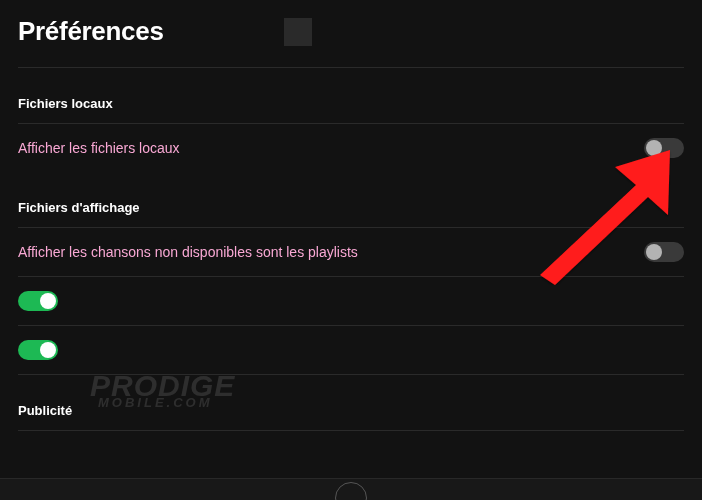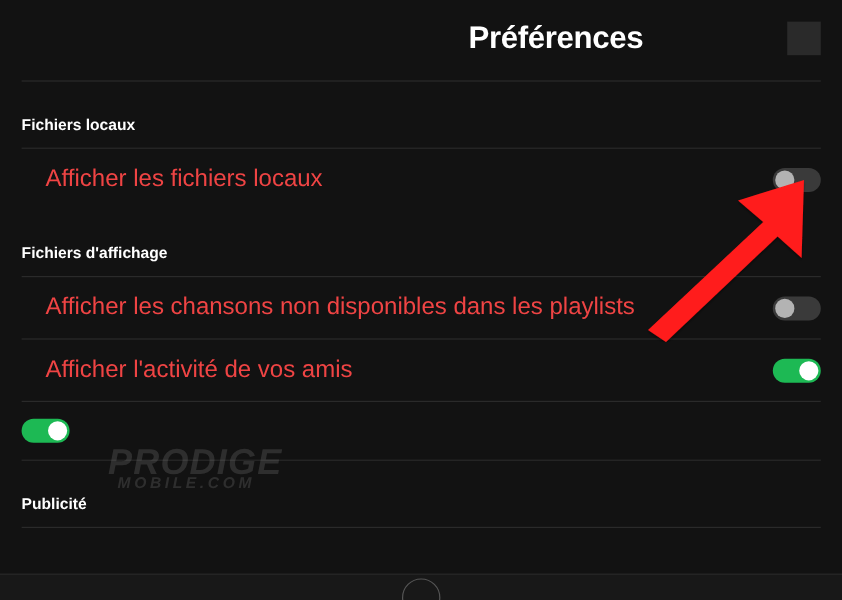--- a/index.html
+++ b/index.html
@@ -9,21 +9,20 @@
       background: #121212;
       font-family: -apple-system, BlinkMacSystemFont, "Segoe UI", Arial, sans-serif;
       color: #fff;
       overflow: hidden;
       position: relative;
     }
     .header {
       padding: 16px 18px 20px;
       display: flex;
       align-items: center;
-      justify-content: flex-end;
     }
     .header h1 {
       font-size: 26px;
       font-weight: 700;
       letter-spacing: -0.3px;
     }
     .header-square {
       width: 28px;
       height: 28px;
       background: #2a2a2a;
@@ -41,24 +40,23 @@
       color: #fff;
     }
     .row {
       display: flex;
       align-items: center;
       justify-content: space-between;
       padding: 14px 18px;
       min-height: 44px;
     }
     .row-label {
-      font-size: 20px;
-      color: #ef4444;
+      font-size: 14px;
+      color: #f9a8d4;
       font-weight: 400;
-      margin-left: 20px;
     }
     .toggle {
       width: 40px;
       height: 20px;
       border-radius: 20px;
       position: relative;
       cursor: pointer;
       flex-shrink: 0;
     }
     .toggle.off { background: #3a3a3a; }
@@ -140,28 +138,27 @@
 <div class="row">
   <span class="row-label">Afficher les fichiers locaux</span>
   <div class="toggle off">
       <div class="toggle-knob"></div>
     </div>
 </div>
 
 <div class="section-title">Fichiers d'affichage</div>
 <div class="divider"></div>
 <div class="row">
-  <span class="row-label">Afficher les chansons non disponibles dans les playlists</span>
+  <span class="row-label">Afficher les chansons non disponibles sont les playlists</span>
   <div class="toggle off">
       <div class="toggle-knob"></div>
     </div>
 </div>
 <div class="divider"></div>
 <div class="row">
-  <span class="row-label">Afficher l'activité de vos amis</span>
   <div class="toggle on">
       <div class="toggle-knob"></div>
     </div>
 </div>
 <div class="divider"></div>
 <div class="row">
   <div class="toggle on">
       <div class="toggle-knob"></div>
     </div>
 </div>

